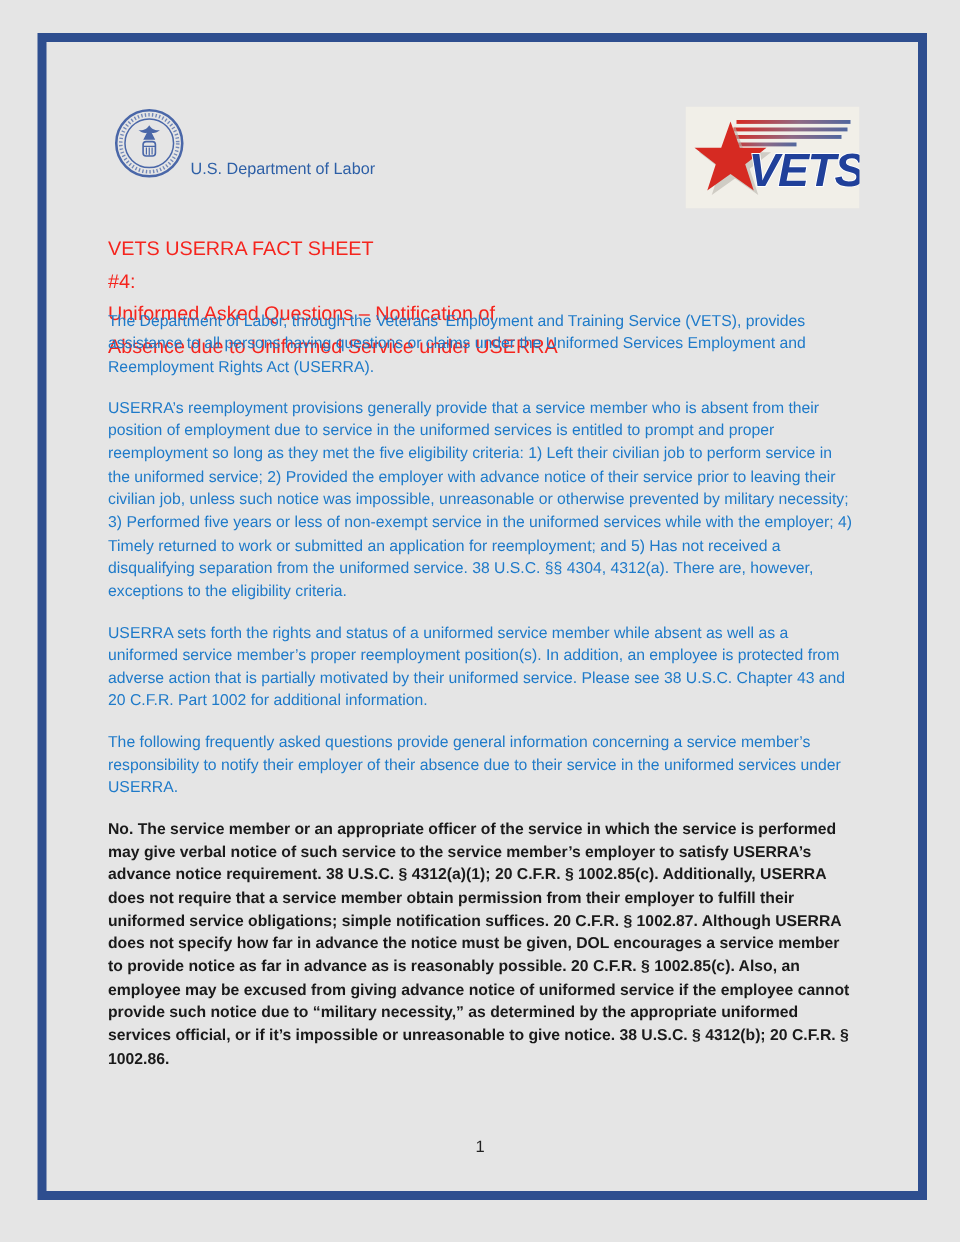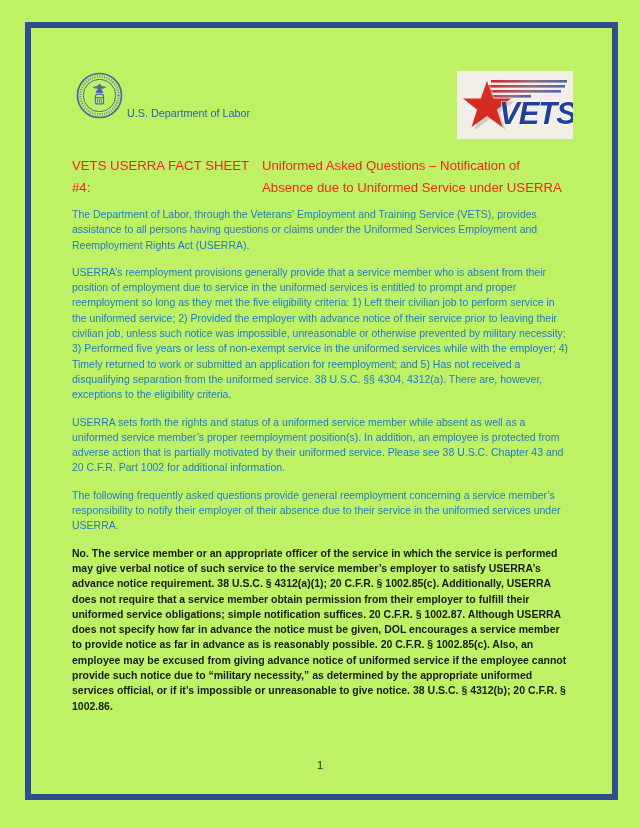--- a/index.html
+++ b/index.html
@@ -5,21 +5,21 @@
   html, body {
     margin: 0;
     padding: 0;
     background: #ffffff;
     font-family: "Liberation Sans", sans-serif;
   }
   .page {
     position: relative;
     width: 640px;
     height: 828px;
-    background: #bef264;
+    background: #e5e5e5;
     overflow: hidden;
   }
   
   .frame {
     position: absolute;
     left: 25px;
     top: 22px;
     width: 593px;
     height: 778px;
     border: 6px solid #2e4e8f;
@@ -54,20 +54,21 @@
   .title {
     position: absolute;
     left: 72px;
     top: 155px;
     width: 506px;
     display: flex;
     color: #f5241d;
     font-size: 13.2px;
     line-height: 21.5px;
     font-weight: 400;
+    flex-direction: column;
   }
   .title-label {
     flex: none;
     width: 190px;
   }
   .title-subject {
     flex: 1;
   }
   
   .content {
@@ -149,19 +150,19 @@
     <span class="title-subject">
       <div>Uniformed Asked Questions – Notification of</div>
       <div>Absence due to Uniformed Service under USERRA</div>
     </span>
   </div>
 
   <div class="content">
     <p class="para">The Department of Labor, through the Veterans' Employment and Training Service (VETS), provides assistance to all persons having questions or claims under the Uniformed Services Employment and Reemployment Rights Act (USERRA).</p>
     <p class="para">USERRA’s reemployment provisions generally provide that a service member who is absent from their position of employment due to service in the uniformed services is entitled to prompt and proper reemployment so long as they met the five eligibility criteria: 1) Left their civilian job to perform service in the uniformed service; 2) Provided the employer with advance notice of their service prior to leaving their civilian job, unless such notice was impossible, unreasonable or otherwise prevented by military necessity; 3) Performed five years or less of non-exempt service in the uniformed services while with the employer; 4) Timely returned to work or submitted an application for reemployment; and 5) Has not received a disqualifying separation from the uniformed service. 38 U.S.C. §§ 4304, 4312(a). There are, however, exceptions to the eligibility criteria.</p>
     <p class="para">USERRA sets forth the rights and status of a uniformed service member while absent as well as a uniformed service member’s proper reemployment position(s). In addition, an employee is protected from adverse action that is partially motivated by their uniformed service. Please see 38 U.S.C. Chapter 43 and 20 C.F.R. Part 1002 for additional information.</p>
-    <p class="para">The following frequently asked questions provide general reemployment concerning a service member’s responsibility to notify their employer of their absence due to their service in the uniformed services under USERRA.</p>
+    <p class="para">The following frequently asked questions provide general information concerning a service member’s responsibility to notify their employer of their absence due to their service in the uniformed services under USERRA.</p>
     <p class="para black">No. The service member or an appropriate officer of the service in which the service is performed may give verbal notice of such service to the service member’s employer to satisfy USERRA’s advance notice requirement. 38 U.S.C. § 4312(a)(1); 20 C.F.R. § 1002.85(c). Additionally, USERRA does not require that a service member obtain permission from their employer to fulfill their uniformed service obligations; simple notification suffices. 20 C.F.R. § 1002.87. Although USERRA does not specify how far in advance the notice must be given, DOL encourages a service member to provide notice as far in advance as is reasonably possible. 20 C.F.R. § 1002.85(c). Also, an employee may be excused from giving advance notice of uniformed service if the employee cannot provide such notice due to “military necessity,” as determined by the appropriate uniformed services official, or if it’s impossible or unreasonable to give notice. 38 U.S.C. § 4312(b); 20 C.F.R. § 1002.86.</p>
   </div>
 
   <div class="page-num">1</div>
 
 </div>
 
 </body></html>

